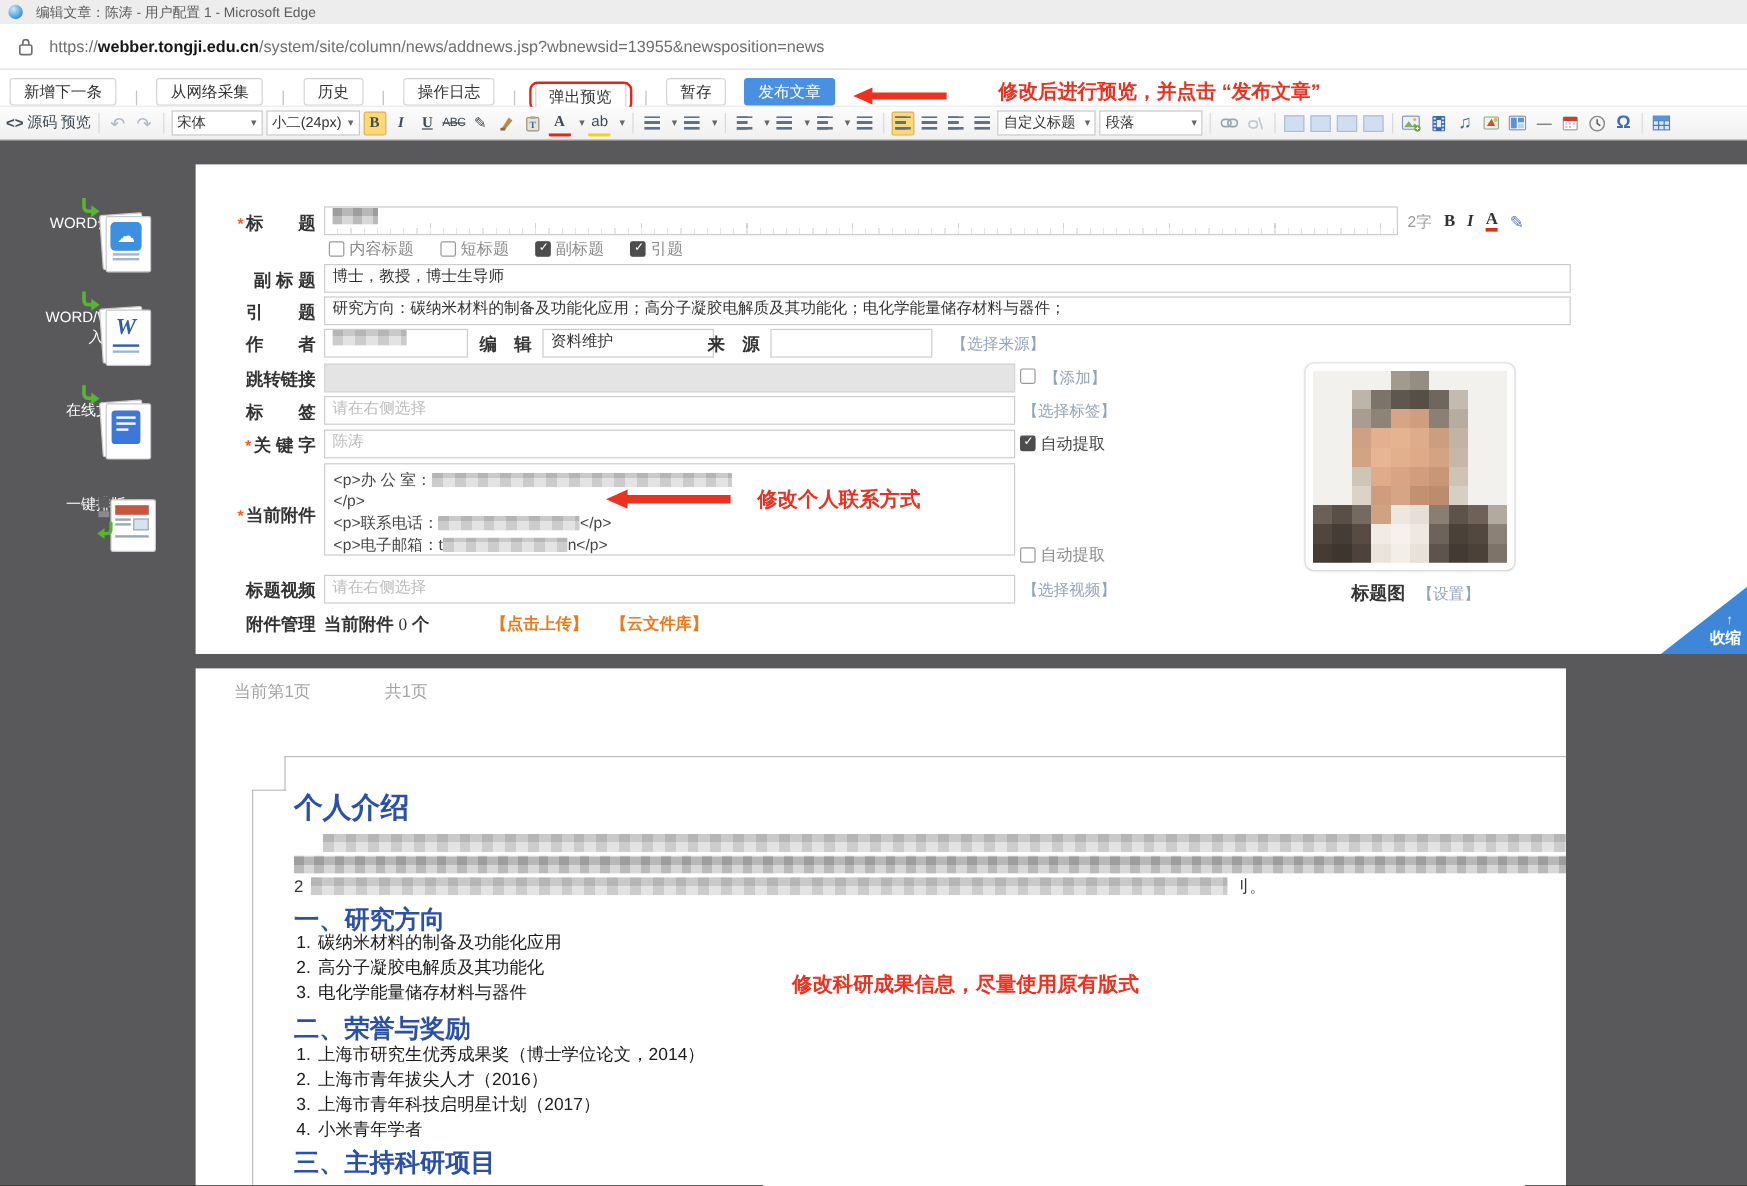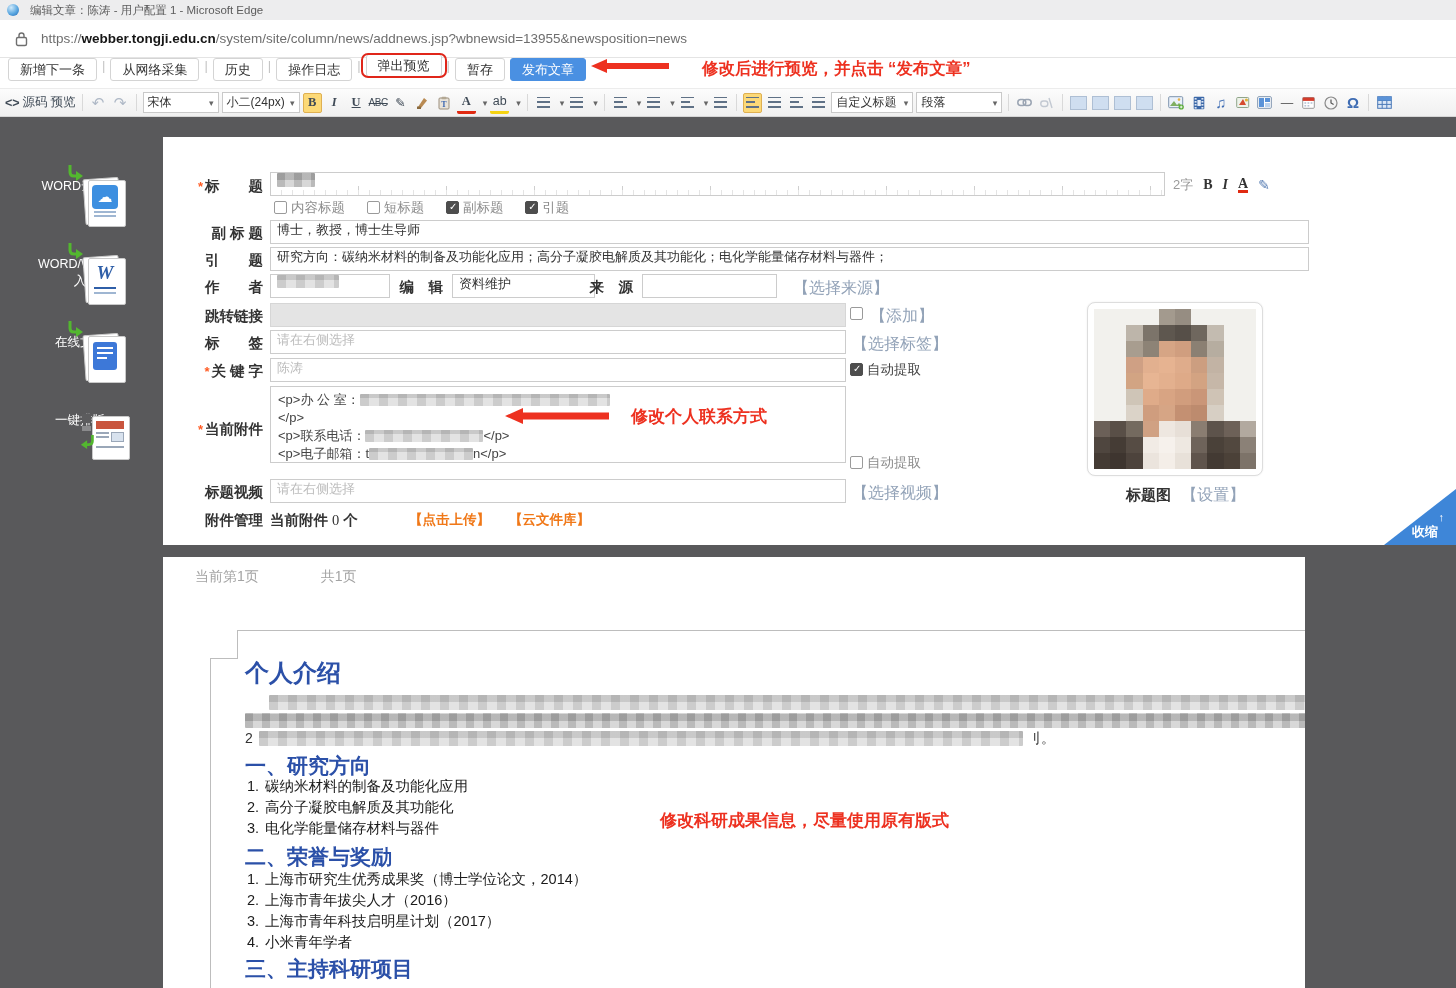--- a/index.html
+++ b/index.html
@@ -12,21 +12,21 @@
   .appicon{width:12px;height:12px;border-radius:50%;
     background:radial-gradient(circle at 35% 30%,#cfe9fa,#5aa7e0 55%,#1f66b4);flex:0 0 auto;}
   .urlbar{position:absolute;top:20px;left:0;right:0;height:37px;background:#fff;
     border-bottom:1px solid #e4e4e4;display:flex;align-items:center;gap:13px;padding-left:15px;
     font-size:13.5px;}
   .url-host{font-weight:bold;color:#161616;}
   .url-dim{color:#6e6e6e;}
 
   
   .actionbar{position:absolute;top:58px;left:0;right:0;height:30px;background:#fff;
-    border-bottom:1px solid #ececec;display:flex;align-items:flex-start;gap:5px;padding-left:8px;
+    border-bottom:1px solid #ececec;display:flex;align-items:flex-end;gap:15px;padding-left:8px;
     font-size:13px;}
   .abtn{border:1px solid #d4d4d4;border-radius:3px;background:#fff;color:#333;
     padding:3px 11px;line-height:15px;white-space:nowrap;cursor:default;}
   .abtn.primary{background:#4a90e2;border-color:#4a90e2;color:#fff;}
   .red-outline{outline:2px solid #e0261a;outline-offset:3px;border-radius:2px;}
   .sep{color:#c4c4c4;}
   .red-note{color:#ed3120;font-weight:bold;font-size:16.5px;white-space:nowrap;}
   .red-arrow{flex:0 0 auto;}
 
   
@@ -67,21 +67,21 @@
   .body-panel{position:absolute;left:163px;top:557px;width:1142px;height:431px;background:#fff;overflow:hidden;}
 
   
   .flabel{position:absolute;width:100px;text-align:right;font-weight:bold;color:#333;
     font-size:14.5px;white-space:nowrap;}
   .req{color:#ff5a22;font-size:13px;margin-right:2px;}
   .finput{position:absolute;height:24px;border:1px solid #ccc;background:#fff;font-size:13px;
     color:#333;display:flex;align-items:flex-start;padding:0 6px;box-sizing:border-box;overflow:hidden;}
   .finput.gray{background:#e4e4e4;border-color:#d6d6d6;}
   .ph{color:#bcbcbc;}
-  .softlink{position:absolute;color:#93a3b8;font-size:16px;white-space:nowrap;}
+  .softlink{position:absolute;color:#93a3b8;font-size:13px;white-space:nowrap;}
   .orange{color:#f07818;font-weight:bold;font-size:13.5px;margin-left:16px;}
   .cb{width:13px;height:13px;border:1px solid #9a9a9a;background:#fff;display:inline-block;
     border-radius:2px;position:relative;vertical-align:-2px;margin-right:4px;box-sizing:border-box;}
   .cb[data-checked="true"]{background:#4d4d4d;border-color:#4d4d4d;}
   .cb[data-checked="true"]::after{content:"✓";color:#fff;font-size:10px;font-weight:bold;
     position:absolute;left:2px;top:-1px;}
   .cb-lab{color:#8b8b8b;font-size:13.5px;margin-right:18px;}
   .mosaic{display:inline-block;border-radius:1px;background:
     repeating-linear-gradient(90deg,rgba(0,0,0,.10) 0 9px,rgba(0,0,0,0) 9px 19px),
     repeating-linear-gradient(0deg,rgba(255,255,255,.35) 0 8px,rgba(0,0,0,.05) 8px 16px),#d4d4d4;}
@@ -94,21 +94,21 @@
   .summary-box{position:absolute;border:1px solid #ccc;box-sizing:border-box;background:#fff;
     font-size:13px;color:#444;padding:4px 7px;line-height:18px;}
   .title-tools{position:absolute;display:flex;align-items:center;gap:10px;
     font-size:14px;color:#333;}
   .count-dim{color:#9a9a9a;font-size:13px;}
   .photo-frame{position:absolute;background:#fff;border:1px solid #ddd;border-radius:8px;
     box-shadow:0 0 2px rgba(0,0,0,.08);padding:6px;}
   .photo-cap{position:absolute;font-size:15px;font-weight:bold;color:#333;white-space:nowrap;}
   .collapse-tri{position:absolute;right:0;bottom:0;width:0;height:0;
     border-left:72px solid transparent;border-bottom:56px solid #3e86d8;}
-  .collapse-lab{position:absolute;right:18px;bottom:4px;color:#fff;font-size:13px;font-weight:bold;}
+  .collapse-lab{position:absolute;right:5px;bottom:4px;color:#fff;font-size:13px;font-weight:bold;}
   .collapse-up{position:absolute;right:12px;bottom:22px;color:#fff;font-size:11px;}
 
   
   .pager{position:absolute;top:11px;left:32px;color:#a3a3a3;font-size:14px;}
   .pager span{margin-right:62px;}
   .cropline{position:absolute;background:#bdbdbd;}
   .doc-h1{position:absolute;font-family:"Liberation Serif","DejaVu Serif",serif;font-weight:bold;
     color:#2b50a8;white-space:nowrap;}
   .doc-ol{position:absolute;margin:0;padding-left:18px;font-size:14.5px;color:#1b1b1b;
     line-height:21px;}

